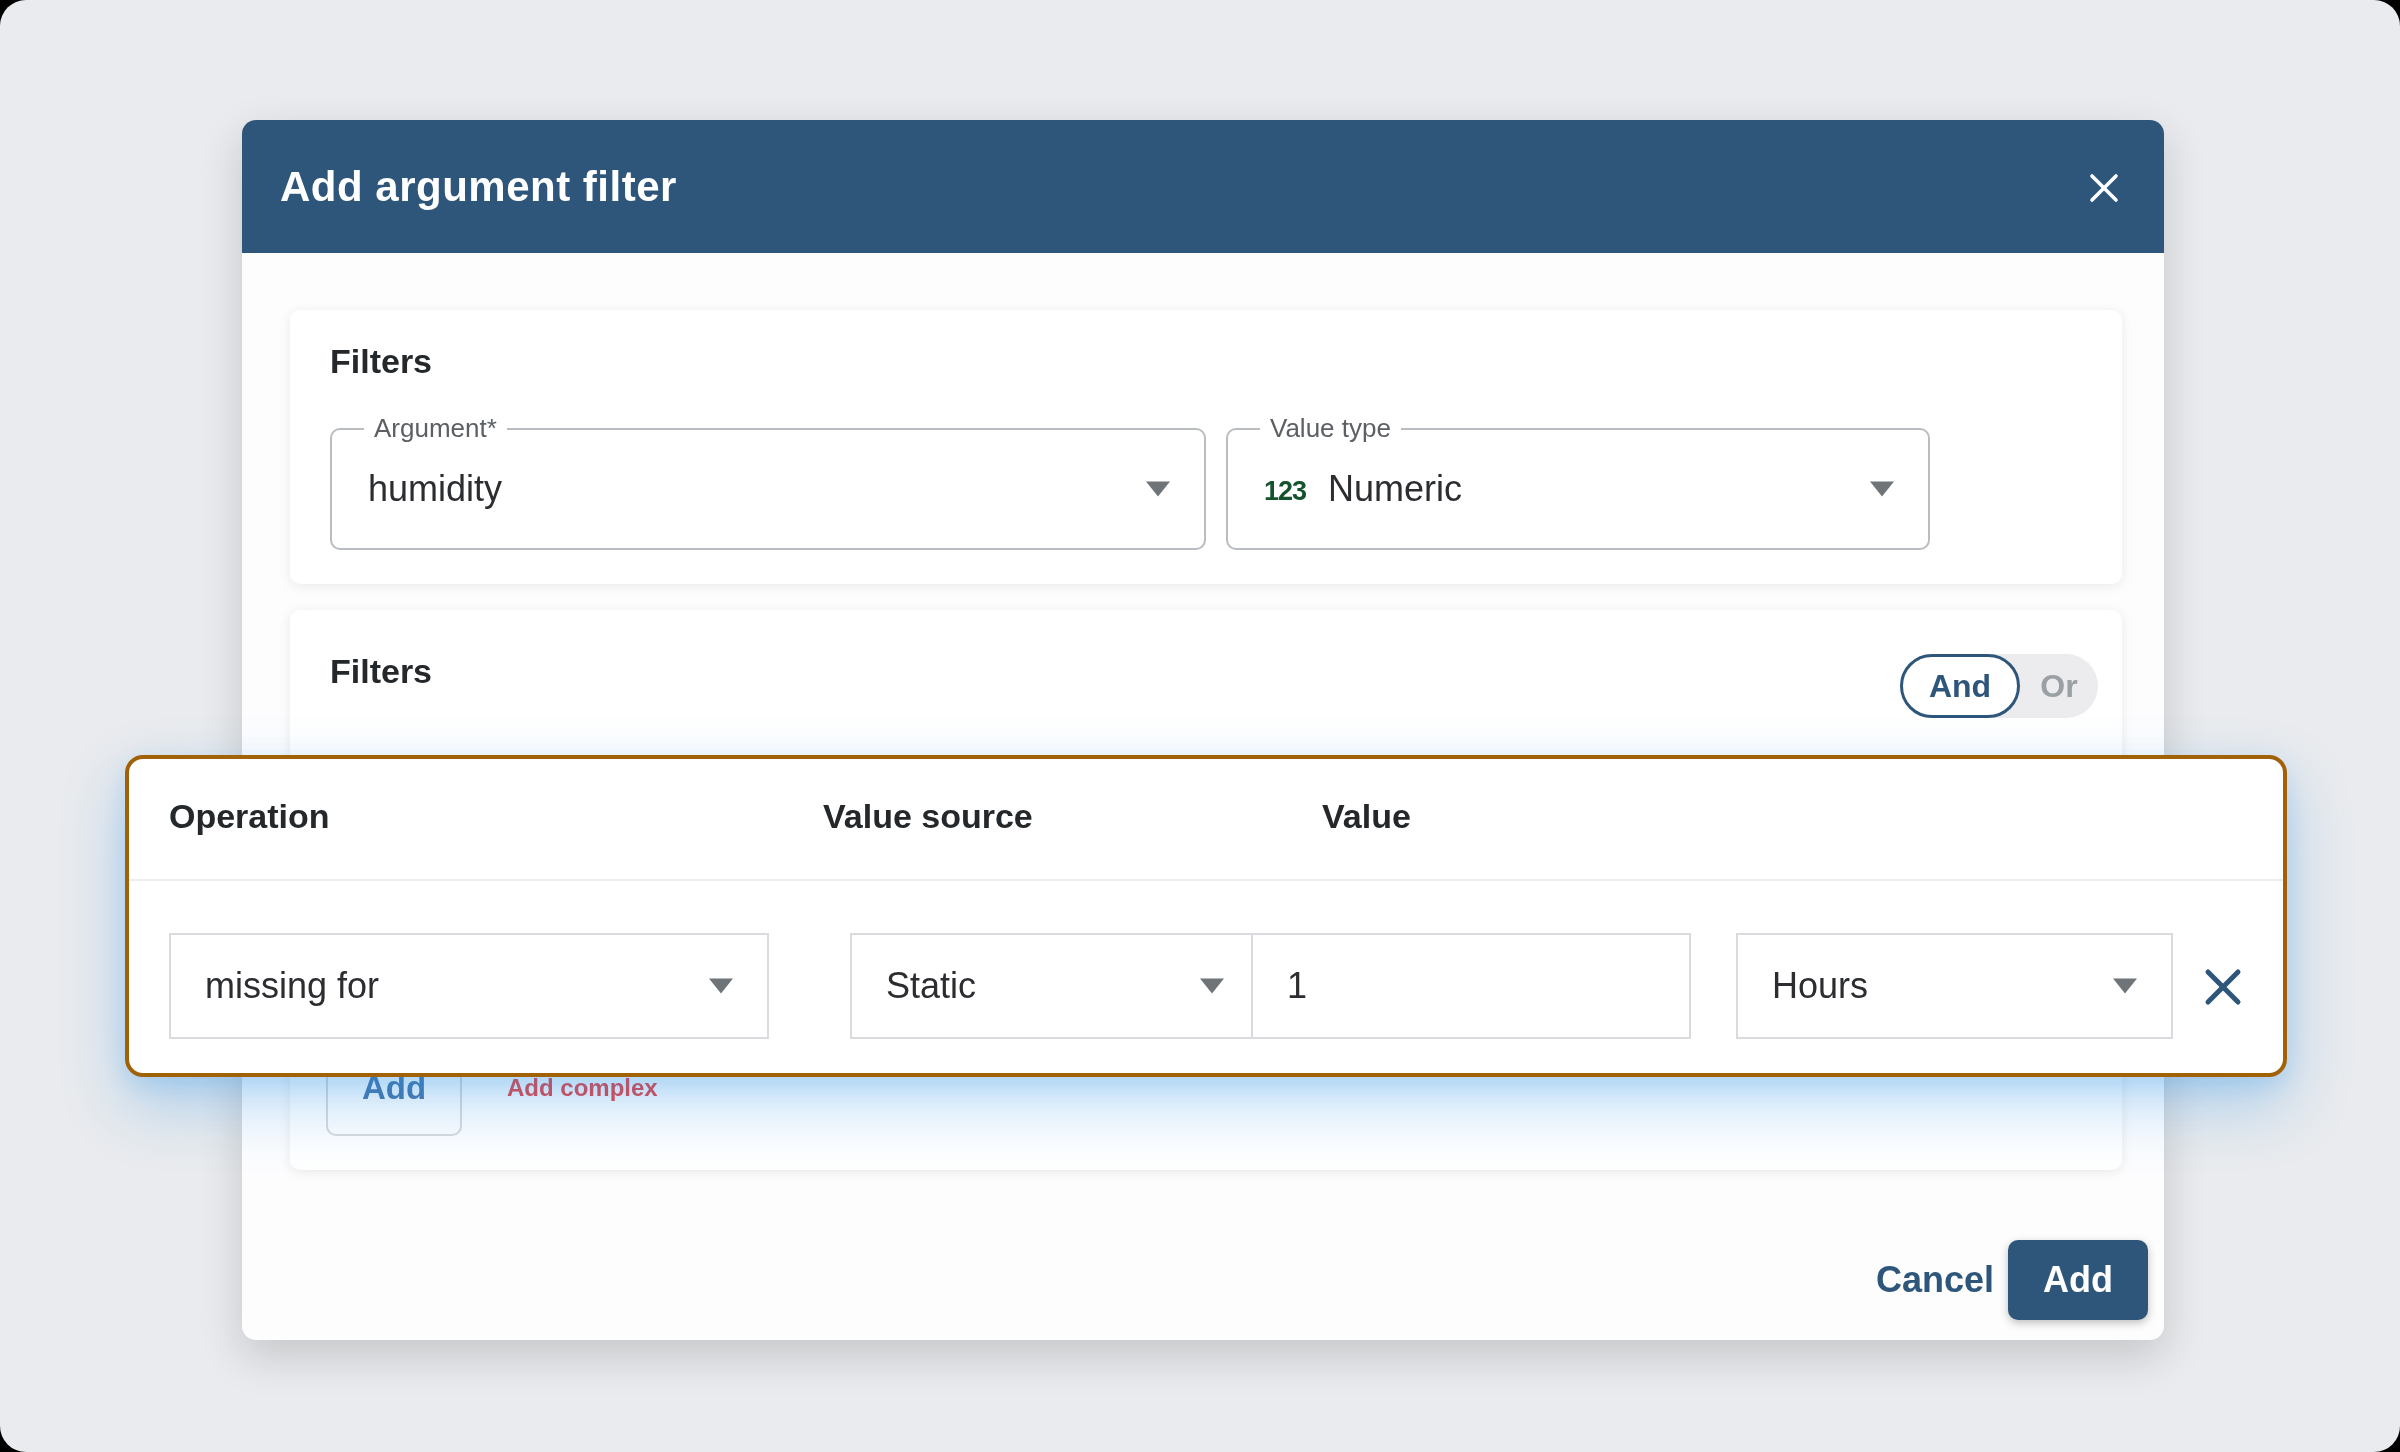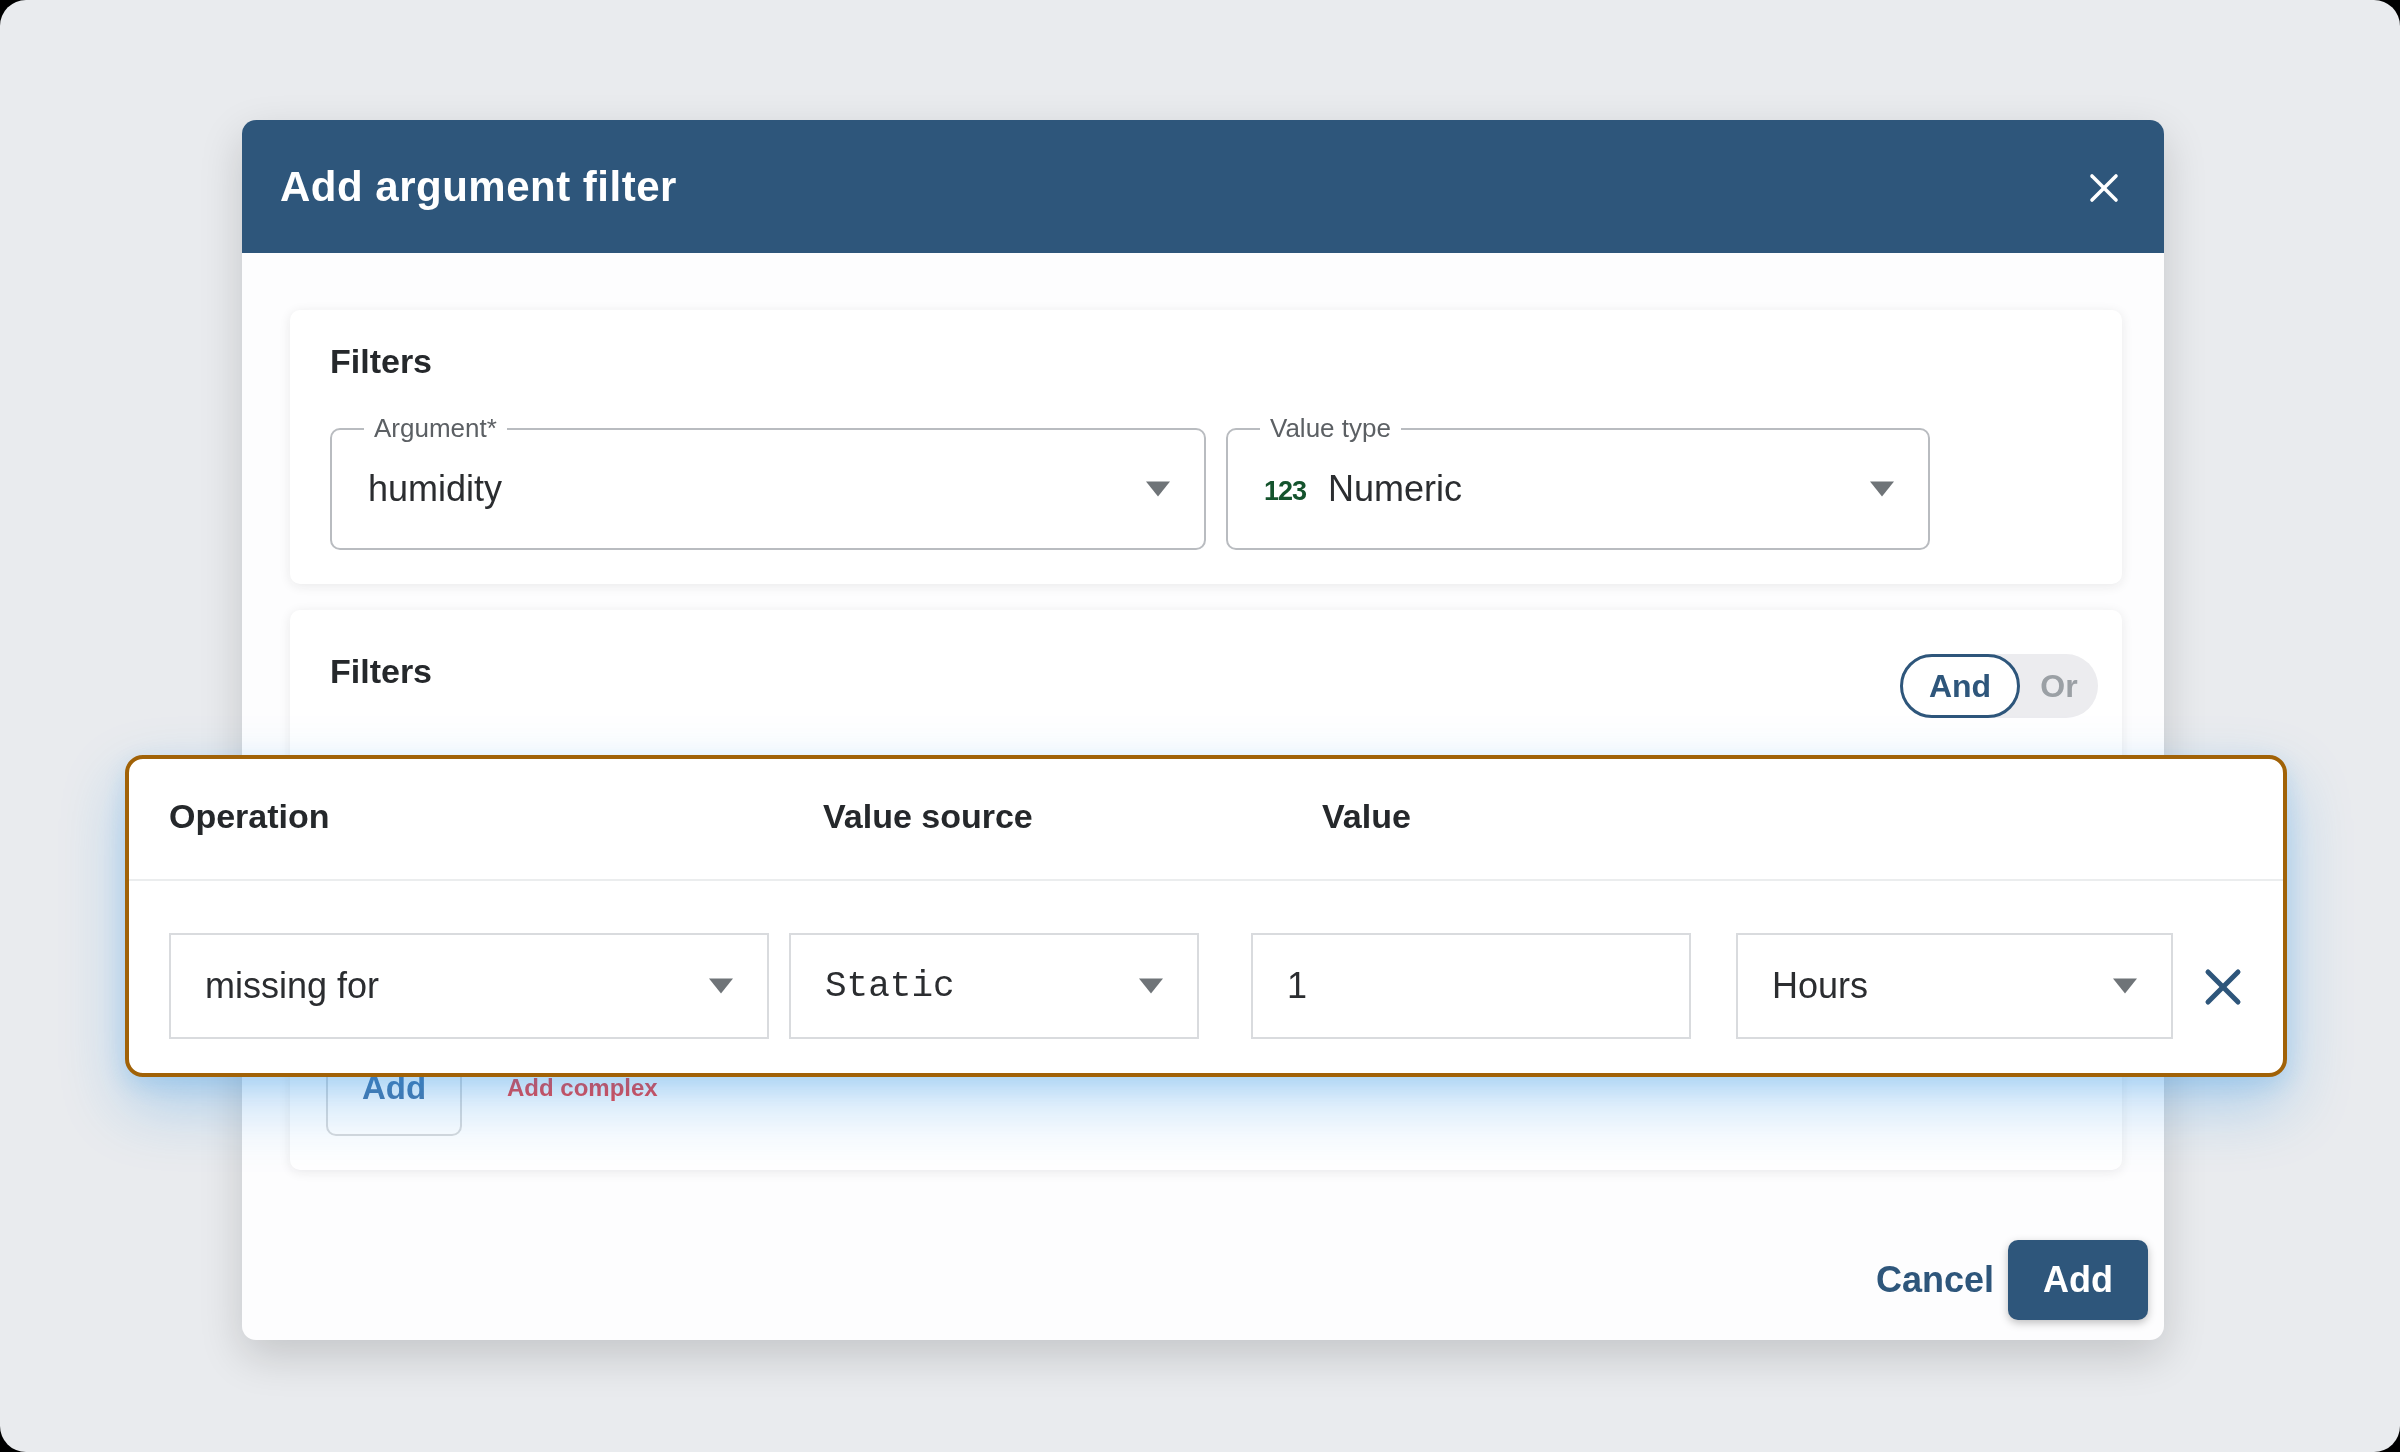--- a/index.html
+++ b/index.html
@@ -77,21 +77,21 @@
   .col-valuesource { left:694px; }
   .col-value { left:1148px;margin-left:45px; }
   .panel-divider { position:absolute; left:0; right:0; top:120px; height:2px; background:#ebedee; }
   .row-control {
     position:absolute; top:174px; height:106px; background:#fff;
     border:2px solid #d9dbde; border-radius:0;
     display:flex; align-items:center; padding:0 34px;
     font-size:36px; color:#2b2d30; cursor:pointer;
   }
   .ctl-operation { left:40px; width:600px; }
-  .ctl-source { left:660px; width:410px;font-family:Liberation Mono, monospace; }
+  .ctl-source { left:721px; width:410px; }
   .ctl-value { left:1122px; width:440px; font-family:"Liberation Sans", sans-serif; }
   .ctl-unit { left:1607px; width:437px; }
   input.ctl-value { outline:none; }
   .remove-btn {
     position:absolute; left:2064px; top:198px; width:60px; height:60px;
     display:flex; align-items:center; justify-content:center; cursor:pointer;
   }
   
   .add-filter-btn {
     position:absolute; left:36px; top:430px; width:136px; height:96px;

